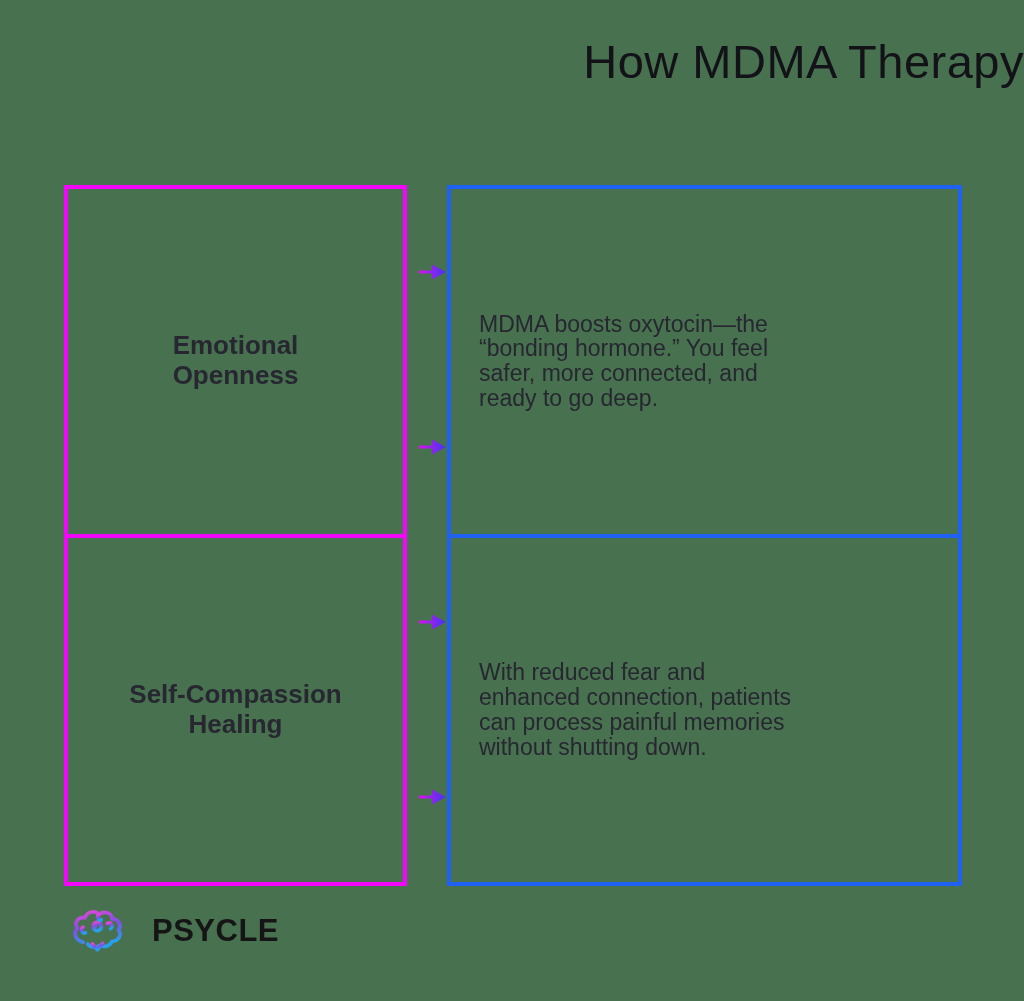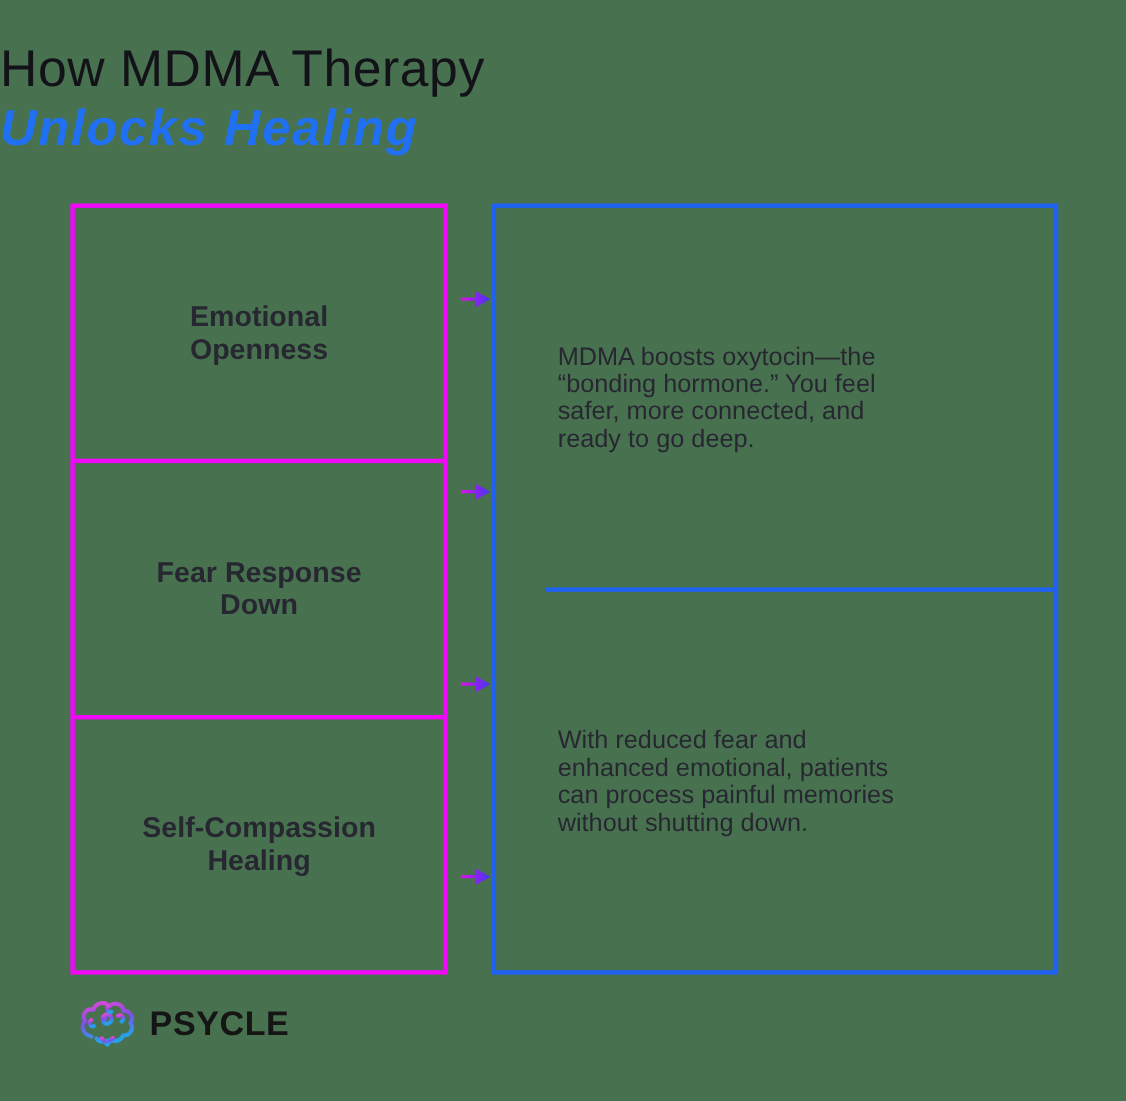--- a/index.html
+++ b/index.html
@@ -12,21 +12,21 @@
     position: relative;
     overflow: hidden;
     background: var(--color-background, #48714F);
     font-family: "Liberation Sans", sans-serif;
   }
   .title-block {
     position: absolute;
     top: 36px;
     left: 0;
     width: 100%;
-    text-align: left;
+    text-align: right;
     line-height: 1.1;
   }
   .title-line1 {
     font-size: 47px;
     font-weight: 500;
     letter-spacing: 0.5px;
     color: var(--color-title-text, #121218);
   }
   .title-line2 {
     margin-top: 3px;
@@ -62,23 +62,22 @@
     min-height: 0;
   }
   .col-left .row + .row {
     border-top: 4px solid var(--color-left-border, #F307FB);
   }
   .col-right .row + .row {
     border-top: 4px solid var(--color-right-border, #1F62F3);
   }
   .col-right .row {
     justify-content: flex-start;
-    padding-left: 11px;
+    padding-left: 28px;
     padding-right: 14px;
-    margin-left: 45px;
   }
   .stage-label {
     font-size: 26px;
     font-weight: 700;
     text-align: center;
     line-height: 1.15;
     white-space: pre-line;
     color: var(--color-body-text, #272731);
   }
   .detail-text {
@@ -97,21 +96,21 @@
   .arrow-1 { top: 262px; }
   .arrow-2 { top: 437px; }
   .arrow-3 { top: 612px; }
   .arrow-4 { top: 787px; }
   .brand {
     position: absolute;
     left: 70px;
     top: 906px;
     display: flex;
     align-items: center;
-    gap: 10px;
+    gap: 26px;
   }
   .brand-name {
     font-size: 31px;
     font-weight: 700;
     letter-spacing: 0.5px;
     color: var(--color-brand-text, #151515);
   }
   .hidden-defs {
     position: absolute;
     width: 0;
@@ -132,48 +131,43 @@
       <stop offset="0.5" style="stop-color: var(--color-logo-purple, #7E4FE6)"></stop>
       <stop offset="1" style="stop-color: var(--color-logo-blue, #26A0E8)"></stop>
     </linearGradient>
   </defs>
 </svg>
 
 <div>
 
   <header class="title-block">
     <div class="title-line1">How MDMA Therapy</div>
-    <div class="title-line2">Unlocks Healing</div>
   </header>
 
   <div class="col col-left">
     <div class="row">
       <div class="stage-label">Emotional
 Openness</div>
-    </div>
-    <div class="row">
-      <div class="stage-label">Fear Response
-Down</div>
     </div>
     <div class="row">
       <div class="stage-label">Self-Compassion
 Healing</div>
     </div>
   </div>
 
   <div class="col col-right">
     <div class="row">
       <p class="detail-text">MDMA boosts oxytocin—the
 “bonding hormone.” You feel
 safer, more connected, and
 ready to go deep.</p>
     </div>
     <div class="row">
       <p class="detail-text">With reduced fear and
-enhanced emotional, patients
+enhanced connection, patients
 can process painful memories
 without shutting down.</p>
     </div>
   </div>
 
   <svg class="flow-arrow arrow-1" viewBox="0 0 29 20">
     <line x1="1" y1="10" x2="16" y2="10" stroke="url(#arrowGrad)" stroke-width="3"></line>
     <polygon points="14,2.5 28,10 14,17.5" fill="url(#arrowGrad)"></polygon>
   </svg>
   <svg class="flow-arrow arrow-2" viewBox="0 0 29 20">

